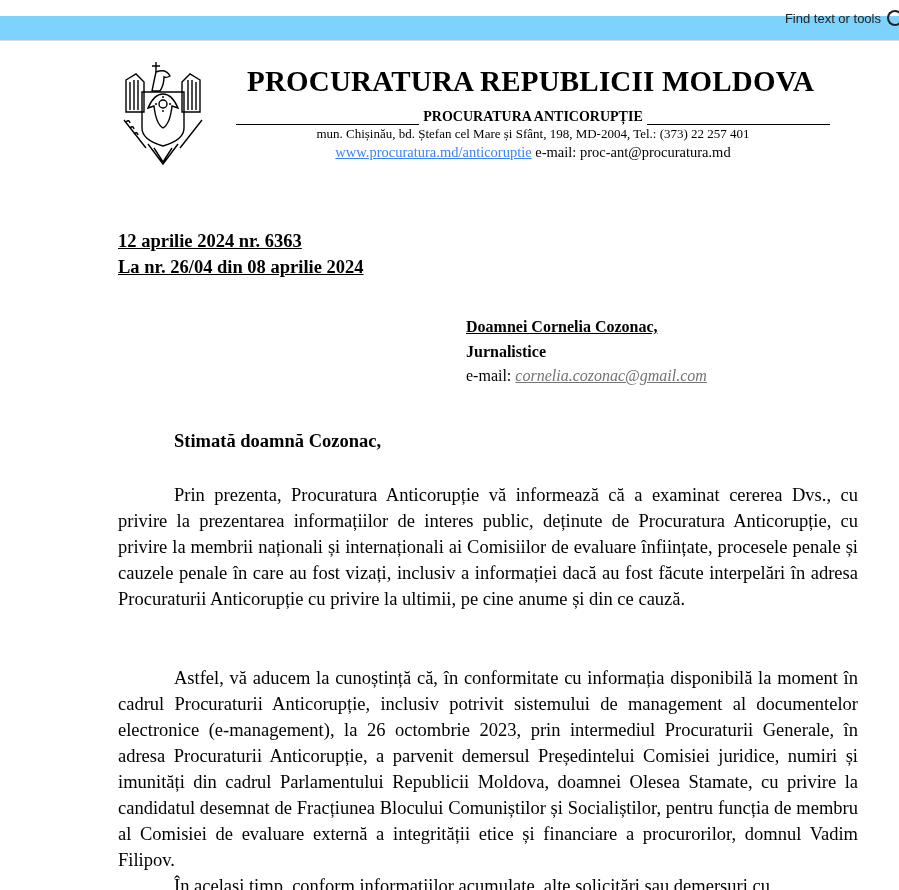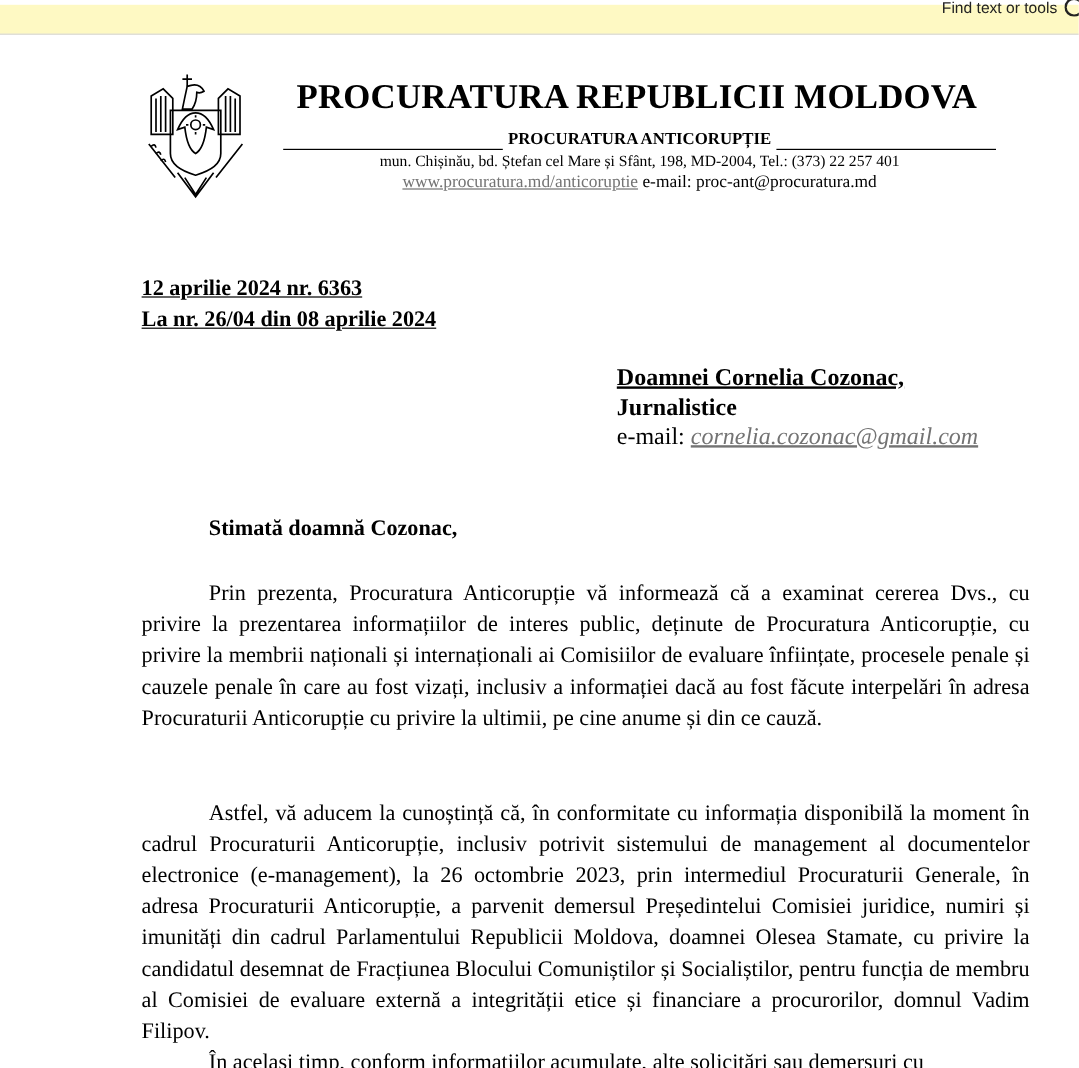--- a/index.html
+++ b/index.html
@@ -1,30 +1,30 @@
 <!DOCTYPE html>
 <html><head>
 <meta charset="utf-8">
 <style>
   html, body { margin: 0; padding: 0; background: #ffffff; }
   body { width: 899px; height: 890px; overflow: hidden; position: relative; font-family: "Liberation Serif", serif; color: #000; }
-  .topbar { position: absolute; left: 0; top: 4px; width: 899px; height: 24px; border-bottom: 1px solid #d9d9d9; background: #fef9c3; }
+  .topbar { position: absolute; left: 0; top: 16px; width: 899px; height: 24px; border-bottom: 1px solid #d9d9d9; background: #7dd3fc; }
   .find { position: absolute; right: 0; top: -6px; font-family: "Liberation Sans", sans-serif; font-size: 13px; color: #222; display: flex; align-items: center; gap: 6px; }
   .find .ic { width: 12px; height: 12px; border: 2px solid #222; border-radius: 50%; border-right-color: transparent; display: inline-block; margin-right: -4px; }
   .page { position: absolute; left: 0; top: 25px; width: 899px; height: 865px; }
   .crest { position: absolute; left: 118px; top: 35px; width: 90px; height: 108px; }
   .title { position: absolute; left: 247px; top: 40px; font-size: 29px; font-weight: bold; letter-spacing: 0.2px; white-space: nowrap; }
   .sub { position: absolute; left: 236px; top: 84px; width: 594px; font-size: 14px; font-weight: bold; display: flex; align-items: flex-end; white-space: nowrap; }
   .sub .line { flex: 1; border-bottom: 1px solid #000; height: 12px; }
   .sub .txt { padding: 0 4px; text-align: center; }
   .addr { position: absolute; left: 236px; top: 101px; width: 594px; text-align: center; font-size: 13px; white-space: nowrap; }
   .web { position: absolute; left: 236px; top: 119px; width: 594px; text-align: center; font-size: 14.5px; white-space: nowrap; }
-  .web a { color: #737373; text-decoration: underline; }
+  .web a { color: #3b82f6; text-decoration: underline; }
   .ref { position: absolute; left: 118px; font-size: 18.5px; font-weight: bold; text-decoration: underline; white-space: nowrap; }
-  .addressee { position: absolute; left: 466px; top: 278px; font-size: 20px; line-height: 24.5px; margin-left: 48px; }
+  .addressee { position: absolute; left: 466px; top: 290px; font-size: 16px; line-height: 24.5px; }
   .addressee .b { font-weight: bold; }
   .addressee .u { text-decoration: underline; }
   .addressee a { color: #737373; font-style: italic; text-decoration: underline; }
   .greet { position: absolute; left: 174px; top: 406px; font-size: 18.5px; font-weight: bold; text-align: right; }
   .para { position: absolute; left: 118px; width: 740px; font-size: 18.5px; line-height: 26px; text-align: justify; text-indent: 56px; margin: 0; }
 </style>
 </head>
 <body>
 
 <div class="topbar">

